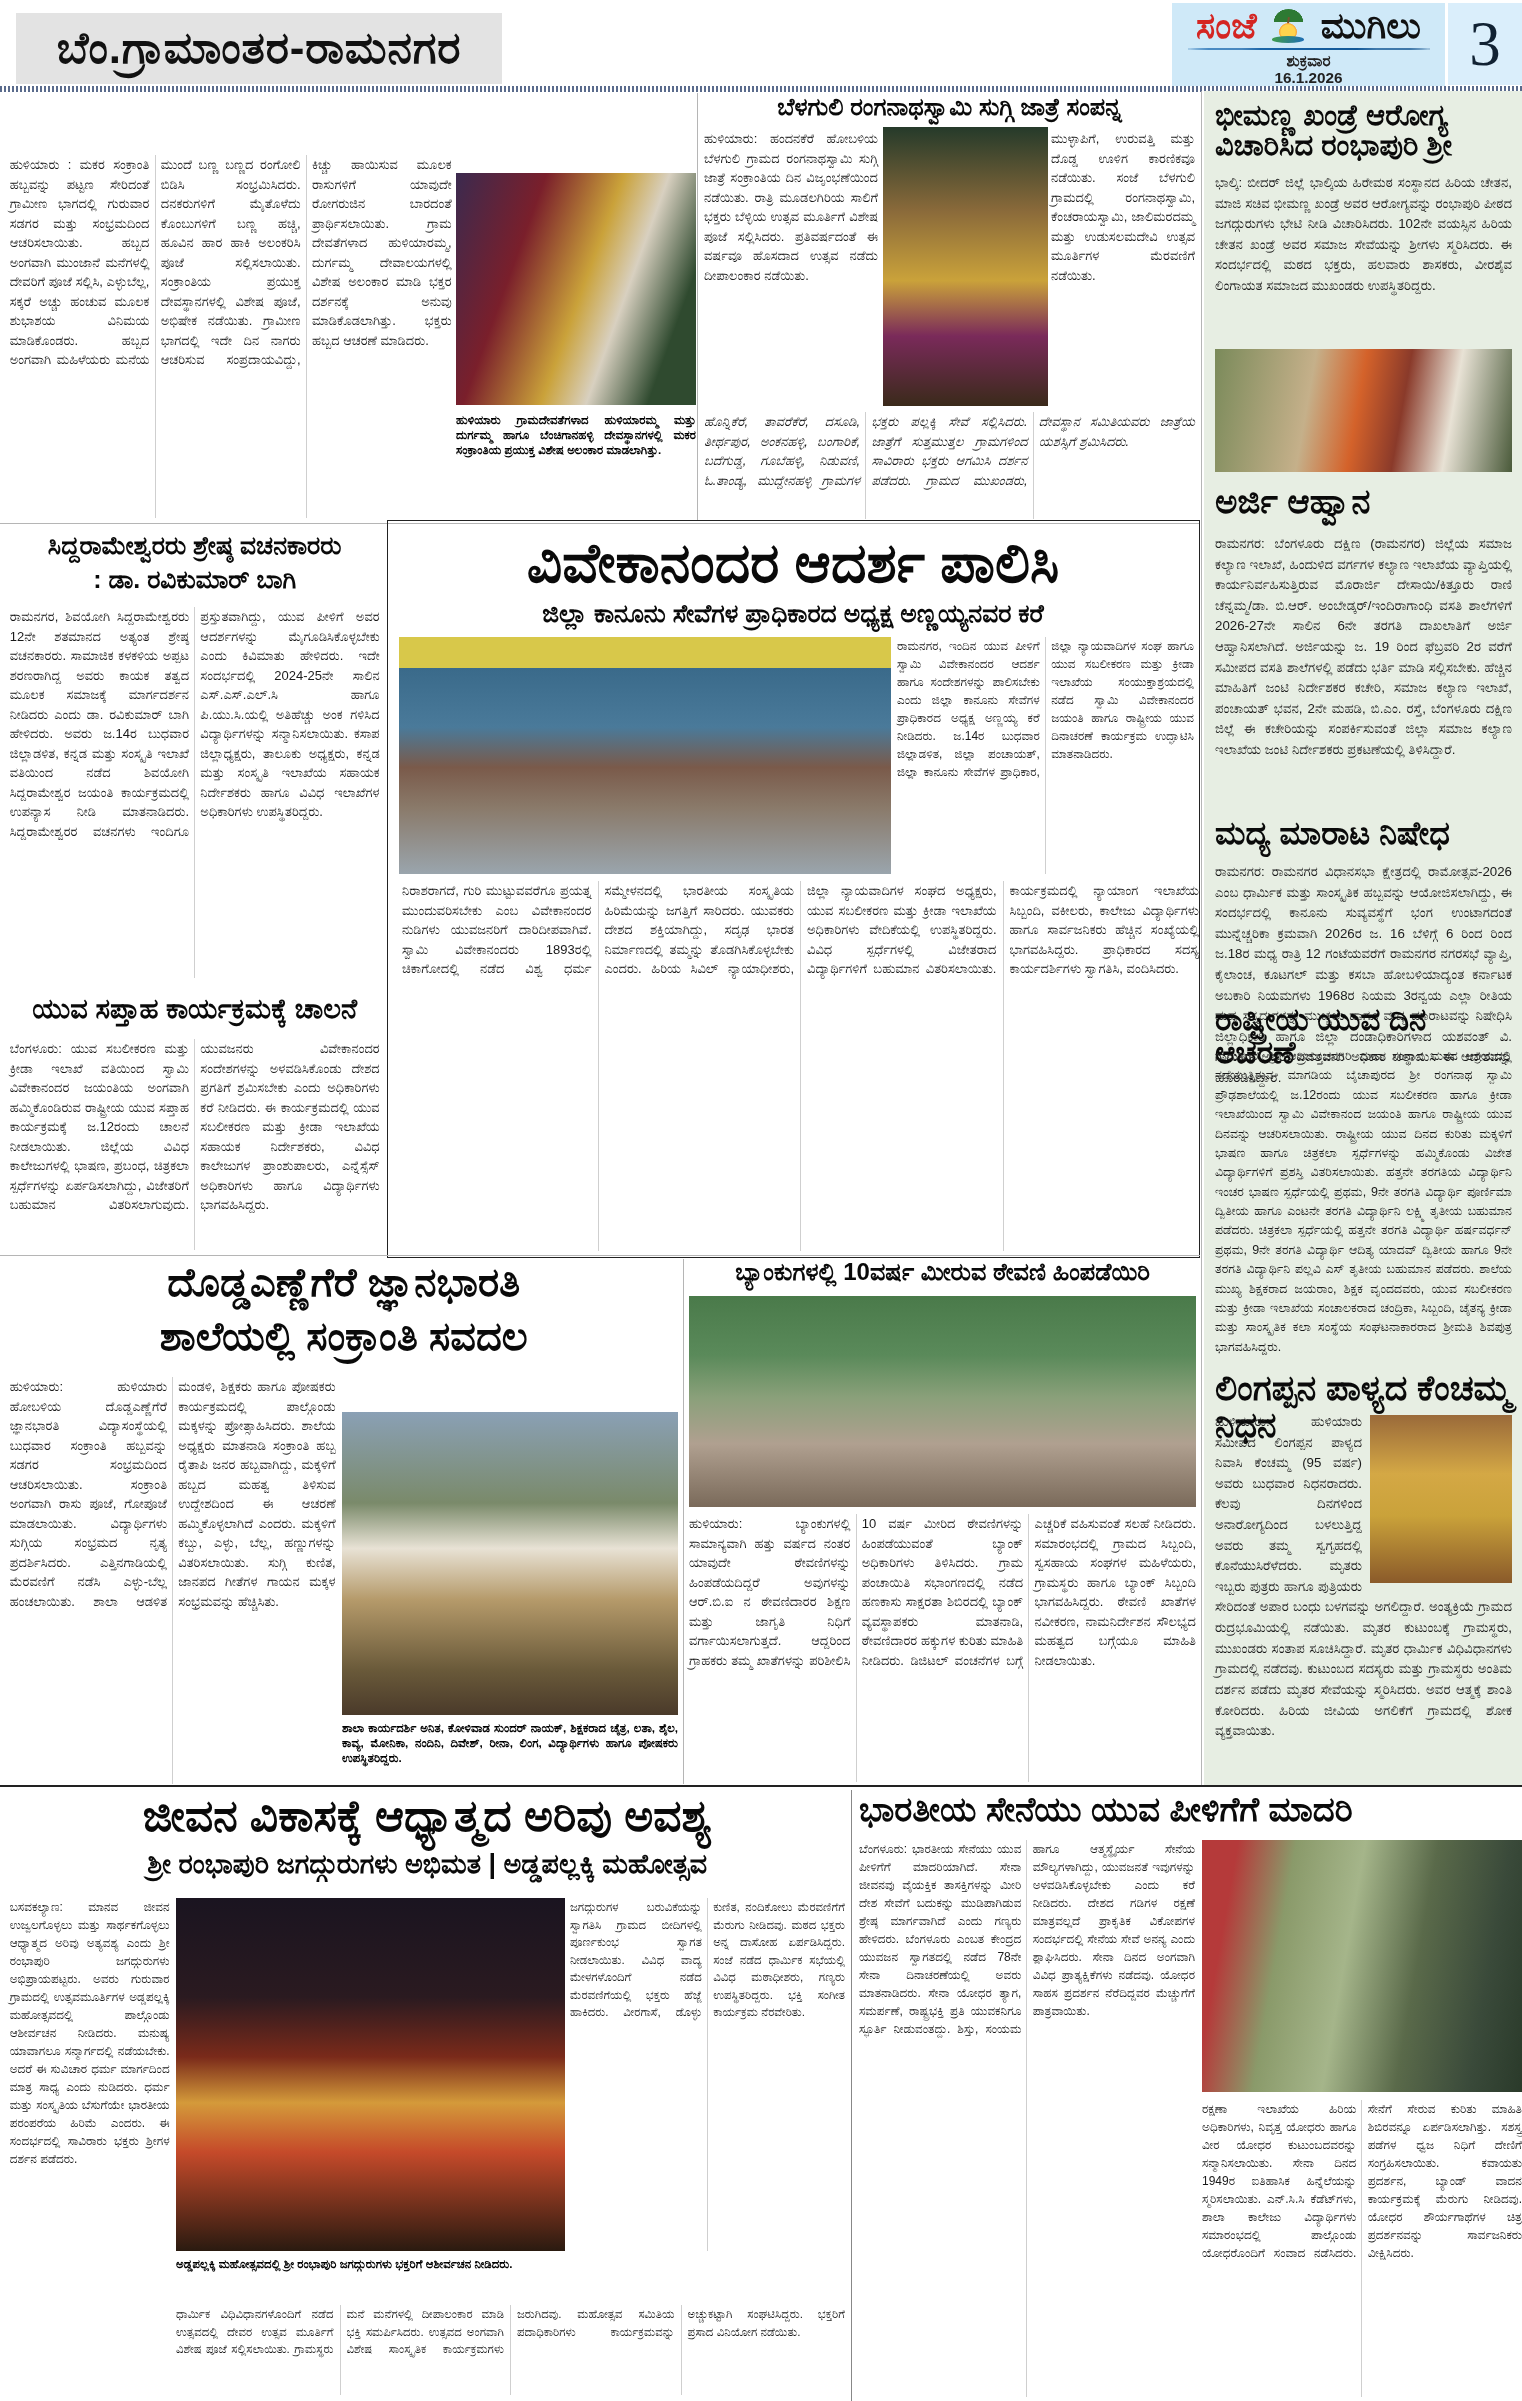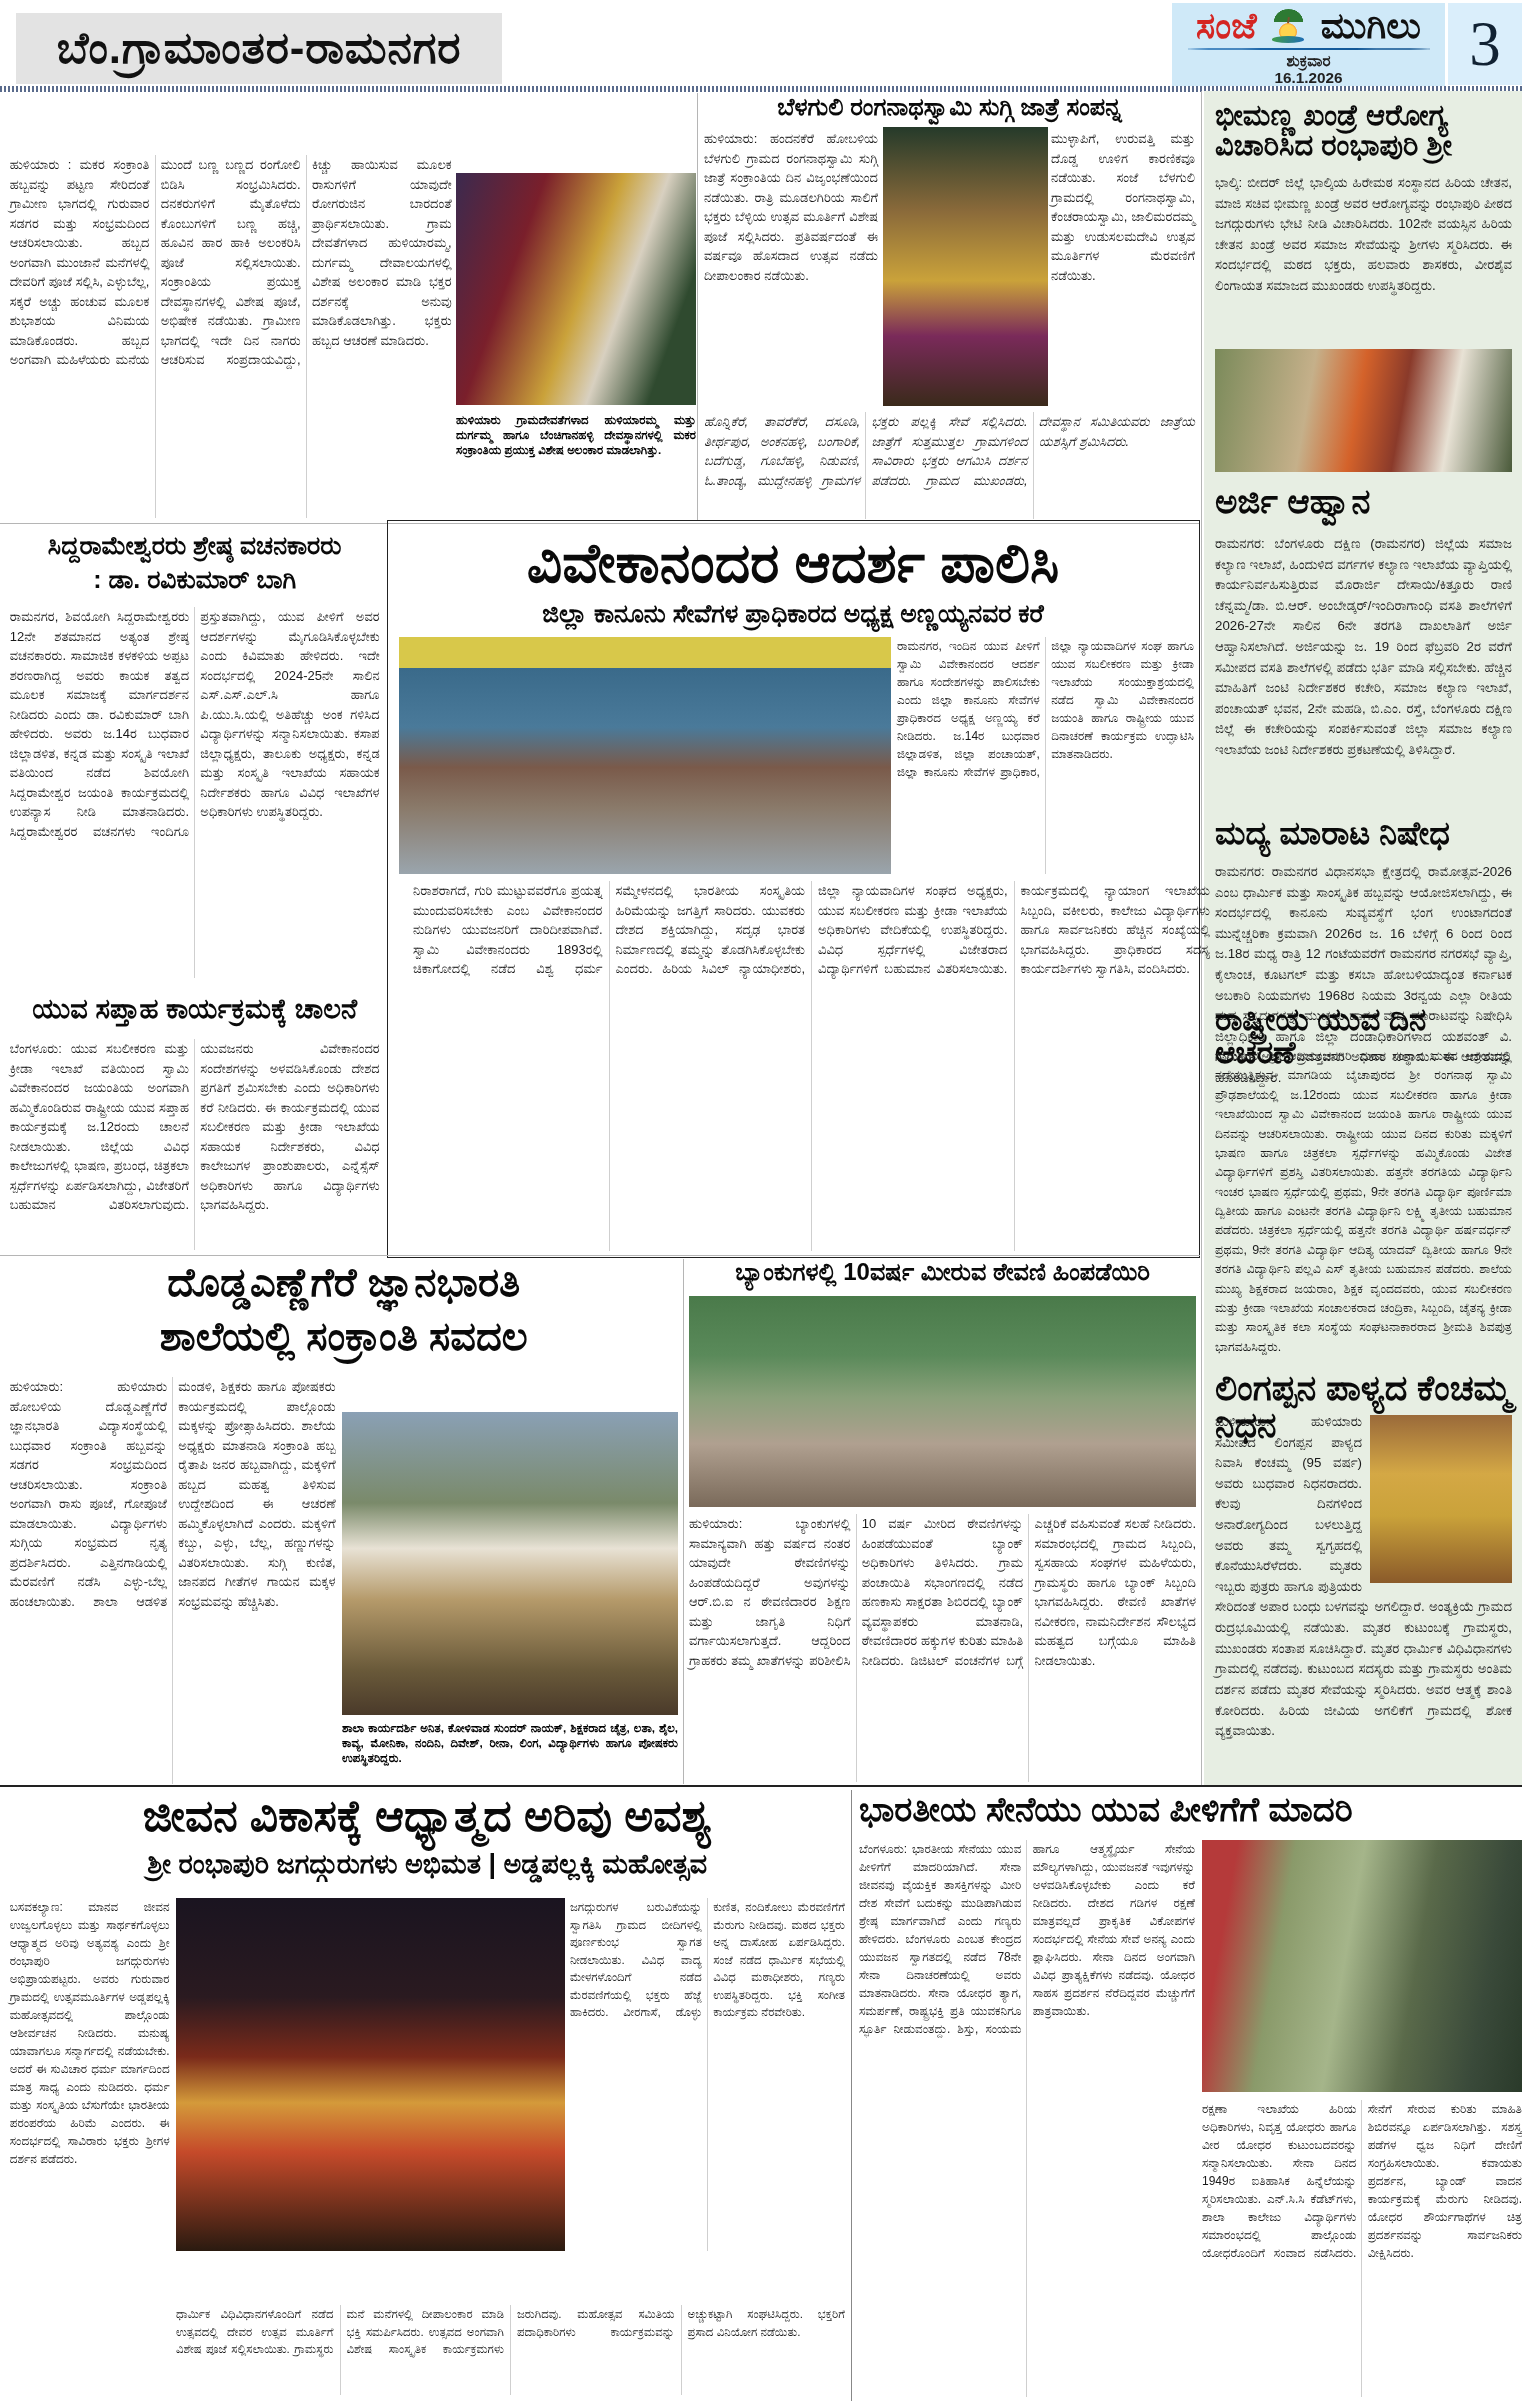--- a/index.html
+++ b/index.html
@@ -164,21 +164,21 @@
     <span>ವಿವೇಕಾನಂದರ ಆದರ್ಶ ಪಾಲಿಸಿ</span>
   </div>
   <div class="abs hl" style="left:397px;top:599px;width:792px;font-size:25px;">
     <span>ಜಿಲ್ಲಾ ಕಾನೂನು ಸೇವೆಗಳ ಪ್ರಾಧಿಕಾರದ ಅಧ್ಯಕ್ಷ ಅಣ್ಣಯ್ಯನವರ ಕರೆ</span>
   </div>
   <div class="abs photo" style="left:399px;top:637px;width:492px;height:237px;
        background:linear-gradient(180deg,#d8c84a 0%,#d8c84a 13%,#3a6a8a 13%,#4a7a9a 38%,#7a5a4a 55%,#8a7a6a 72%,#9aa5ad 100%);"></div>
   <div class="abs body-text cols2" style="left:897px;top:637px;width:297px;height:237px;font-size:12px;">
     <span>ರಾಮನಗರ, ಇಂದಿನ ಯುವ ಪೀಳಿಗೆ ಸ್ವಾಮಿ ವಿವೇಕಾನಂದರ ಆದರ್ಶ ಹಾಗೂ ಸಂದೇಶಗಳನ್ನು ಪಾಲಿಸಬೇಕು ಎಂದು ಜಿಲ್ಲಾ ಕಾನೂನು ಸೇವೆಗಳ ಪ್ರಾಧಿಕಾರದ ಅಧ್ಯಕ್ಷ ಅಣ್ಣಯ್ಯ ಕರೆ ನೀಡಿದರು. ಜ.14ರ ಬುಧವಾರ ಜಿಲ್ಲಾಡಳಿತ, ಜಿಲ್ಲಾ ಪಂಚಾಯತ್, ಜಿಲ್ಲಾ ಕಾನೂನು ಸೇವೆಗಳ ಪ್ರಾಧಿಕಾರ, ಜಿಲ್ಲಾ ನ್ಯಾಯವಾದಿಗಳ ಸಂಘ ಹಾಗೂ ಯುವ ಸಬಲೀಕರಣ ಮತ್ತು ಕ್ರೀಡಾ ಇಲಾಖೆಯ ಸಂಯುಕ್ತಾಶ್ರಯದಲ್ಲಿ ನಡೆದ ಸ್ವಾಮಿ ವಿವೇಕಾನಂದರ ಜಯಂತಿ ಹಾಗೂ ರಾಷ್ಟ್ರೀಯ ಯುವ ದಿನಾಚರಣೆ ಕಾರ್ಯಕ್ರಮ ಉದ್ಘಾಟಿಸಿ ಮಾತನಾಡಿದರು.</span>
   </div>
-  <div class="abs body-text cols4" style="left:413px;top:881px;width:797px;height:370px;">
+  <div class="abs body-text cols4" style="left:402px;top:881px;width:797px;height:370px;">
     <span>ನಿರಾಶರಾಗದೆ, ಗುರಿ ಮುಟ್ಟುವವರೆಗೂ ಪ್ರಯತ್ನ ಮುಂದುವರಿಸಬೇಕು ಎಂಬ ವಿವೇಕಾನಂದರ ನುಡಿಗಳು ಯುವಜನರಿಗೆ ದಾರಿದೀಪವಾಗಿವೆ. ಸ್ವಾಮಿ ವಿವೇಕಾನಂದರು 1893ರಲ್ಲಿ ಚಿಕಾಗೋದಲ್ಲಿ ನಡೆದ ವಿಶ್ವ ಧರ್ಮ ಸಮ್ಮೇಳನದಲ್ಲಿ ಭಾರತೀಯ ಸಂಸ್ಕೃತಿಯ ಹಿರಿಮೆಯನ್ನು ಜಗತ್ತಿಗೆ ಸಾರಿದರು. ಯುವಕರು ದೇಶದ ಶಕ್ತಿಯಾಗಿದ್ದು, ಸದೃಢ ಭಾರತ ನಿರ್ಮಾಣದಲ್ಲಿ ತಮ್ಮನ್ನು ತೊಡಗಿಸಿಕೊಳ್ಳಬೇಕು ಎಂದರು. ಹಿರಿಯ ಸಿವಿಲ್ ನ್ಯಾಯಾಧೀಶರು, ಜಿಲ್ಲಾ ನ್ಯಾಯವಾದಿಗಳ ಸಂಘದ ಅಧ್ಯಕ್ಷರು, ಯುವ ಸಬಲೀಕರಣ ಮತ್ತು ಕ್ರೀಡಾ ಇಲಾಖೆಯ ಅಧಿಕಾರಿಗಳು ವೇದಿಕೆಯಲ್ಲಿ ಉಪಸ್ಥಿತರಿದ್ದರು. ವಿವಿಧ ಸ್ಪರ್ಧೆಗಳಲ್ಲಿ ವಿಜೇತರಾದ ವಿದ್ಯಾರ್ಥಿಗಳಿಗೆ ಬಹುಮಾನ ವಿತರಿಸಲಾಯಿತು. ಕಾರ್ಯಕ್ರಮದಲ್ಲಿ ನ್ಯಾಯಾಂಗ ಇಲಾಖೆಯ ಸಿಬ್ಬಂದಿ, ವಕೀಲರು, ಕಾಲೇಜು ವಿದ್ಯಾರ್ಥಿಗಳು ಹಾಗೂ ಸಾರ್ವಜನಿಕರು ಹೆಚ್ಚಿನ ಸಂಖ್ಯೆಯಲ್ಲಿ ಭಾಗವಹಿಸಿದ್ದರು. ಪ್ರಾಧಿಕಾರದ ಸದಸ್ಯ ಕಾರ್ಯದರ್ಶಿಗಳು ಸ್ವಾಗತಿಸಿ, ವಂದಿಸಿದರು.</span>
   </div>
 
   <div class="abs hline" style="left:0;top:1255px;width:1200px;"></div>
 
   <div class="abs hl" style="left:9.7px;top:1260px;width:668px;font-size:40px;">
     <span>ದೊಡ್ಡಎಣ್ಣೆಗೆರೆ ಜ್ಞಾನಭಾರತಿ</span>
   </div>
   <div class="abs hl" style="left:9.7px;top:1314px;width:668px;font-size:40px;">
     <span>ಶಾಲೆಯಲ್ಲಿ ಸಂಕ್ರಾಂತಿ ಸವದಲ</span>
@@ -211,20 +211,23 @@
   <div class="abs hl" style="left:9.7px;top:1849px;width:835px;font-size:27px;">
     <span>ಶ್ರೀ ರಂಭಾಪುರಿ ಜಗದ್ಗುರುಗಳು ಅಭಿಮತ</span>
     <span> | </span>
     <span>ಅಡ್ಡಪಲ್ಲಕ್ಕಿ ಮಹೋತ್ಸವ</span>
   </div>
   <div class="abs body-text" style="left:9.7px;top:1898px;width:160px;height:495px;font-size:12px;">
     <span>ಬಸವಕಲ್ಯಾಣ: ಮಾನವ ಜೀವನ ಉಜ್ವಲಗೊಳ್ಳಲು ಮತ್ತು ಸಾರ್ಥಕಗೊಳ್ಳಲು ಆಧ್ಯಾತ್ಮದ ಅರಿವು ಅತ್ಯವಶ್ಯ ಎಂದು ಶ್ರೀ ರಂಭಾಪುರಿ ಜಗದ್ಗುರುಗಳು ಅಭಿಪ್ರಾಯಪಟ್ಟರು. ಅವರು ಗುರುವಾರ ಗ್ರಾಮದಲ್ಲಿ ಉತ್ಸವಮೂರ್ತಿಗಳ ಅಡ್ಡಪಲ್ಲಕ್ಕಿ ಮಹೋತ್ಸವದಲ್ಲಿ ಪಾಲ್ಗೊಂಡು ಆಶೀರ್ವಚನ ನೀಡಿದರು. ಮನುಷ್ಯ ಯಾವಾಗಲೂ ಸನ್ಮಾರ್ಗದಲ್ಲಿ ನಡೆಯಬೇಕು. ಅದರೆ ಈ ಸುವಿಚಾರ ಧರ್ಮ ಮಾರ್ಗದಿಂದ ಮಾತ್ರ ಸಾಧ್ಯ ಎಂದು ನುಡಿದರು. ಧರ್ಮ ಮತ್ತು ಸಂಸ್ಕೃತಿಯ ಬೆಸುಗೆಯೇ ಭಾರತೀಯ ಪರಂಪರೆಯ ಹಿರಿಮೆ ಎಂದರು. ಈ ಸಂದರ್ಭದಲ್ಲಿ ಸಾವಿರಾರು ಭಕ್ತರು ಶ್ರೀಗಳ ದರ್ಶನ ಪಡೆದರು.</span>
   </div>
   <div class="abs photo" style="left:176px;top:1898px;width:389px;height:353px;
        background:linear-gradient(180deg,#1a1420 0%,#2a1a20 28%,#7a2a1a 45%,#d49a3a 58%,#c54a2a 72%,#2a1a10 100%);"></div>
+  <div class="abs caption" style="left:176px;top:2256px;width:389px;height:42px;">
+    <span>ಅಡ್ಡಪಲ್ಲಕ್ಕಿ ಮಹೋತ್ಸವದಲ್ಲಿ ಶ್ರೀ ರಂಭಾಪುರಿ ಜಗದ್ಗುರುಗಳು ಭಕ್ತರಿಗೆ ಆಶೀರ್ವಚನ ನೀಡಿದರು.</span>
+  </div>
   <div class="abs body-text cols2" style="left:570px;top:1898px;width:275px;height:353px;font-size:11.7px;">
     <span>ಜಗದ್ಗುರುಗಳ ಬರುವಿಕೆಯನ್ನು ಸ್ವಾಗತಿಸಿ ಗ್ರಾಮದ ಬೀದಿಗಳಲ್ಲಿ ಪೂರ್ಣಕುಂಭ ಸ್ವಾಗತ ನೀಡಲಾಯಿತು. ವಿವಿಧ ವಾದ್ಯ ಮೇಳಗಳೊಂದಿಗೆ ನಡೆದ ಮೆರವಣಿಗೆಯಲ್ಲಿ ಭಕ್ತರು ಹೆಜ್ಜೆ ಹಾಕಿದರು. ವೀರಗಾಸೆ, ಡೊಳ್ಳು ಕುಣಿತ, ನಂದಿಕೋಲು ಮೆರವಣಿಗೆಗೆ ಮೆರುಗು ನೀಡಿದವು. ಮಠದ ಭಕ್ತರು ಅನ್ನ ದಾಸೋಹ ಏರ್ಪಡಿಸಿದ್ದರು. ಸಂಜೆ ನಡೆದ ಧಾರ್ಮಿಕ ಸಭೆಯಲ್ಲಿ ವಿವಿಧ ಮಠಾಧೀಶರು, ಗಣ್ಯರು ಉಪಸ್ಥಿತರಿದ್ದರು. ಭಕ್ತಿ ಸಂಗೀತ ಕಾರ್ಯಕ್ರಮ ನೆರವೇರಿತು.</span>
   </div>
   <div class="abs body-text cols4" style="left:176px;top:2305px;width:669px;height:90px;font-size:11.7px;">
     <span>ಧಾರ್ಮಿಕ ವಿಧಿವಿಧಾನಗಳೊಂದಿಗೆ ನಡೆದ ಉತ್ಸವದಲ್ಲಿ ದೇವರ ಉತ್ಸವ ಮೂರ್ತಿಗೆ ವಿಶೇಷ ಪೂಜೆ ಸಲ್ಲಿಸಲಾಯಿತು. ಗ್ರಾಮಸ್ಥರು ಮನೆ ಮನೆಗಳಲ್ಲಿ ದೀಪಾಲಂಕಾರ ಮಾಡಿ ಭಕ್ತಿ ಸಮರ್ಪಿಸಿದರು. ಉತ್ಸವದ ಅಂಗವಾಗಿ ವಿಶೇಷ ಸಾಂಸ್ಕೃತಿಕ ಕಾರ್ಯಕ್ರಮಗಳು ಜರುಗಿದವು. ಮಹೋತ್ಸವ ಸಮಿತಿಯ ಪದಾಧಿಕಾರಿಗಳು ಕಾರ್ಯಕ್ರಮವನ್ನು ಅಚ್ಚುಕಟ್ಟಾಗಿ ಸಂಘಟಿಸಿದ್ದರು. ಭಕ್ತರಿಗೆ ಪ್ರಸಾದ ವಿನಿಯೋಗ ನಡೆಯಿತು.</span>
   </div>
 
   <div class="abs vline" style="left:851px;top:1790px;height:612px;background:#888;"></div>
 
   <div class="abs hl" style="left:859px;top:1790px;width:658px;font-size:34px;text-align:left;">

